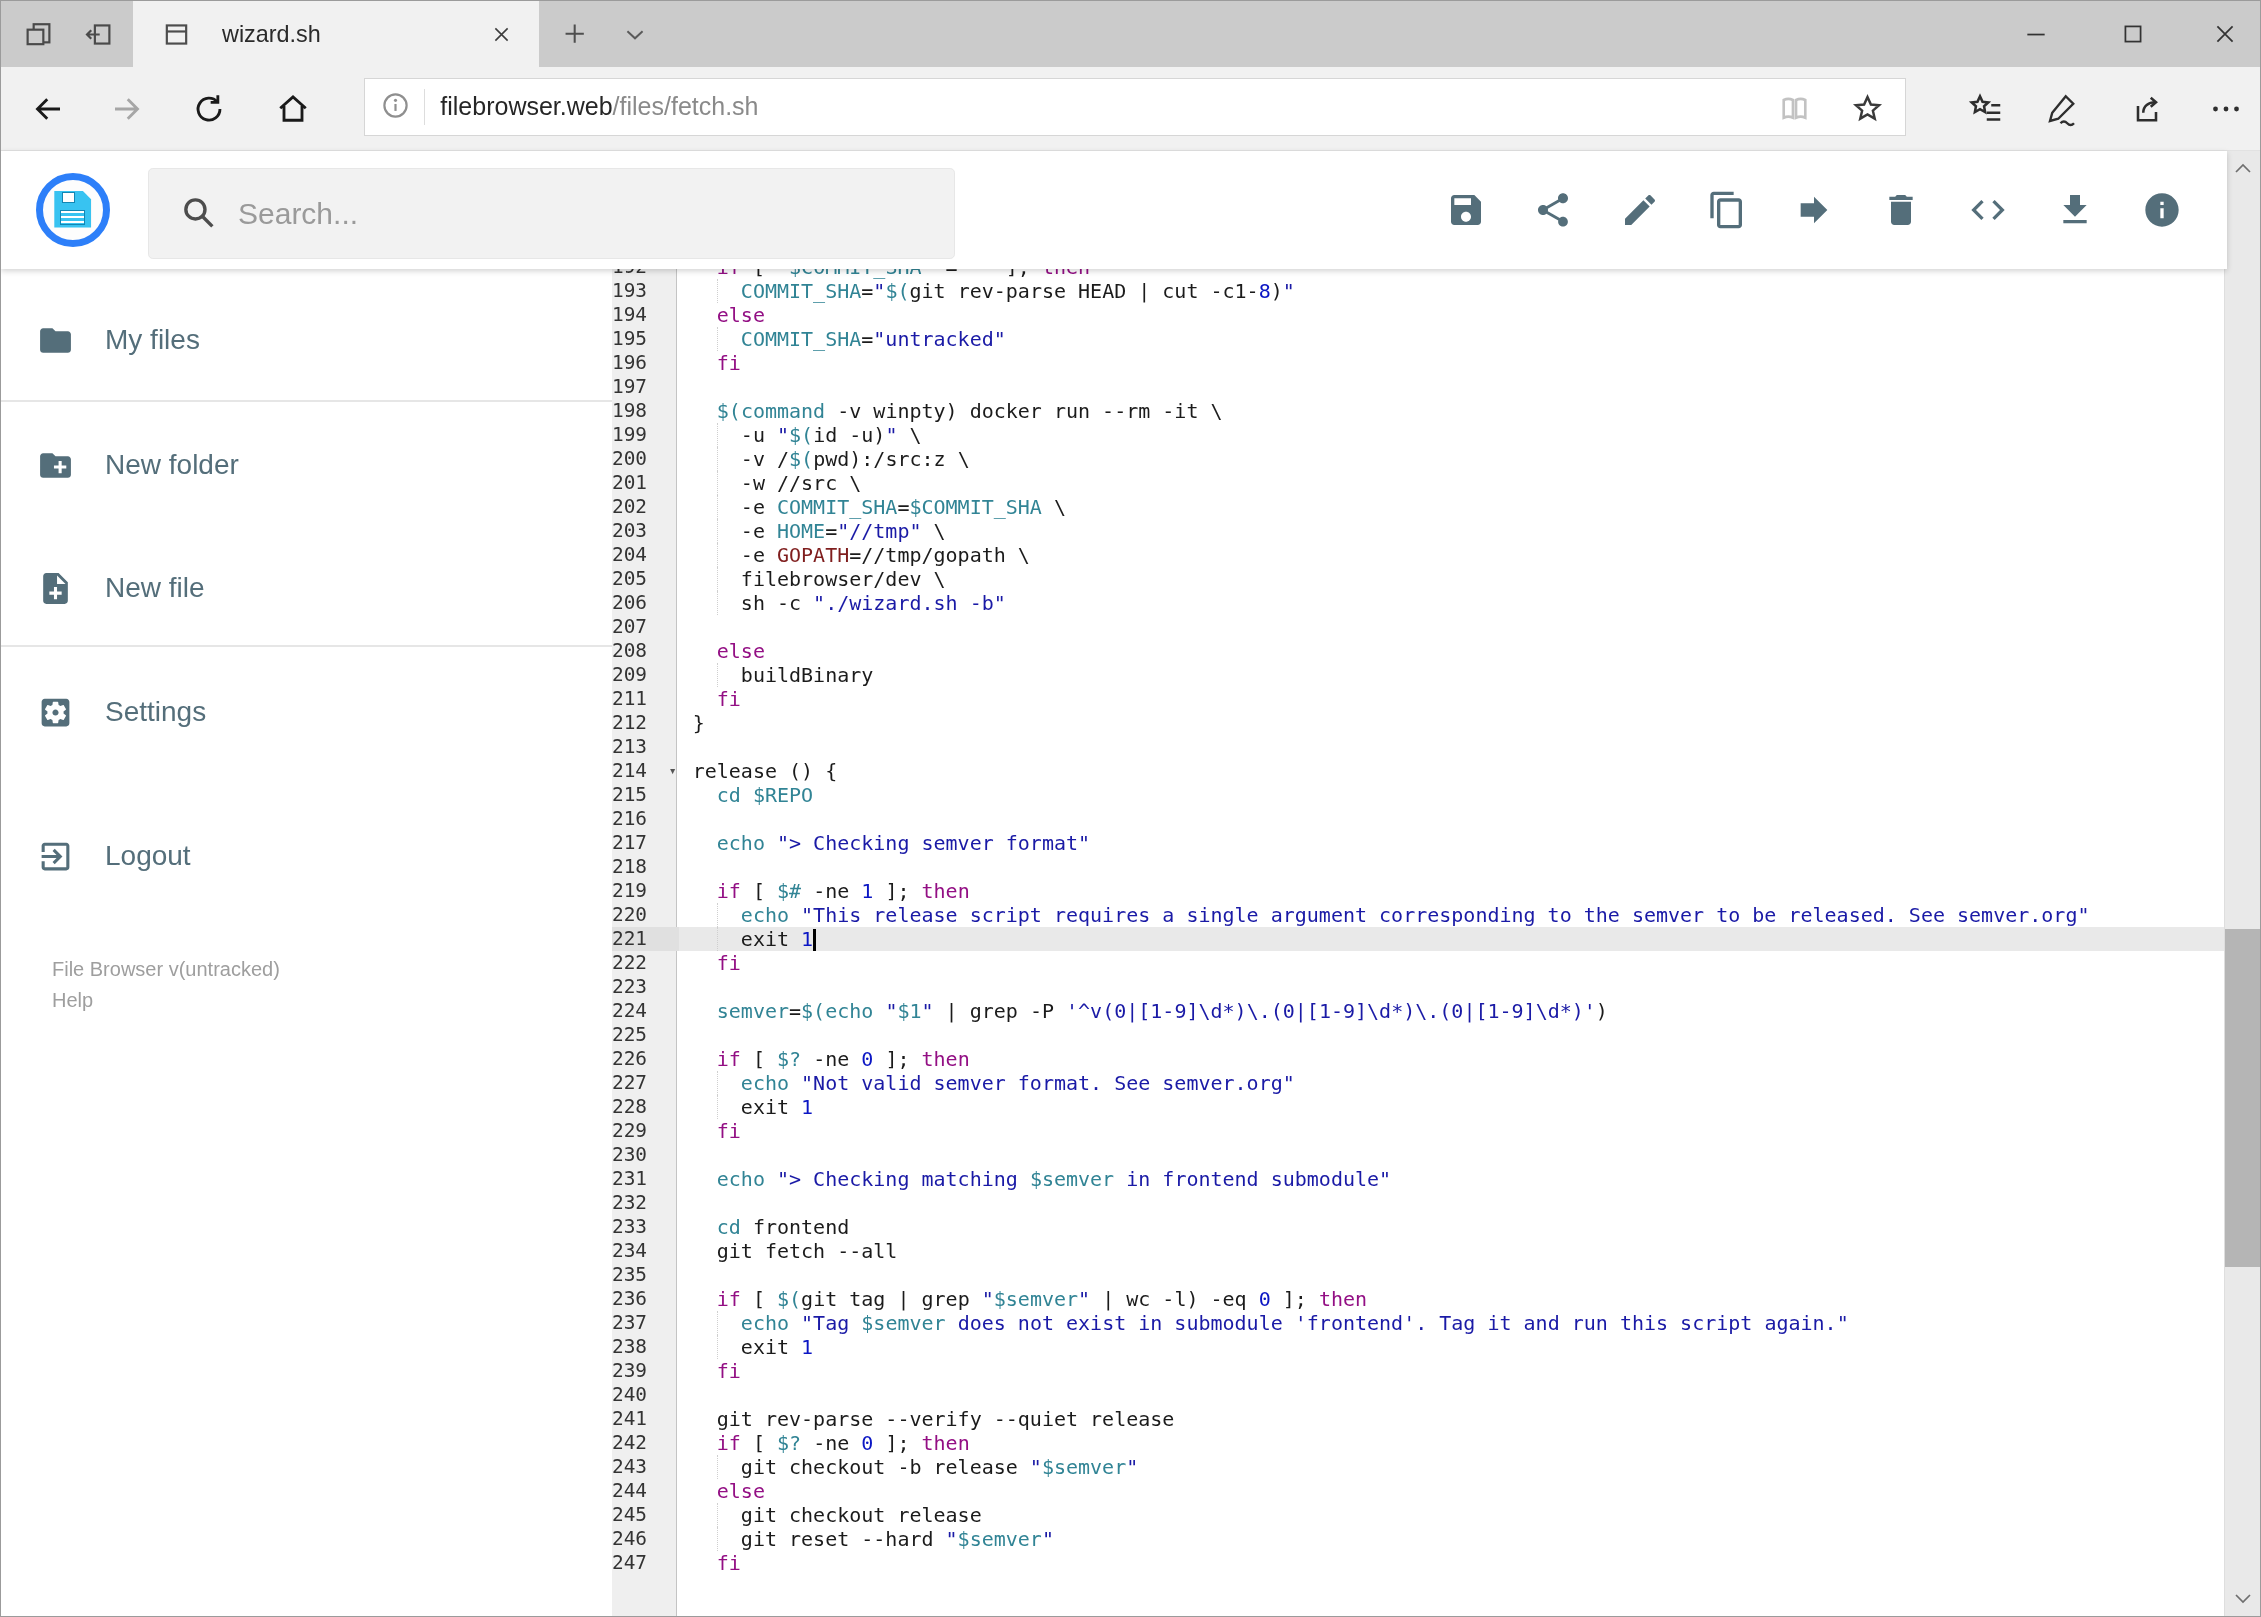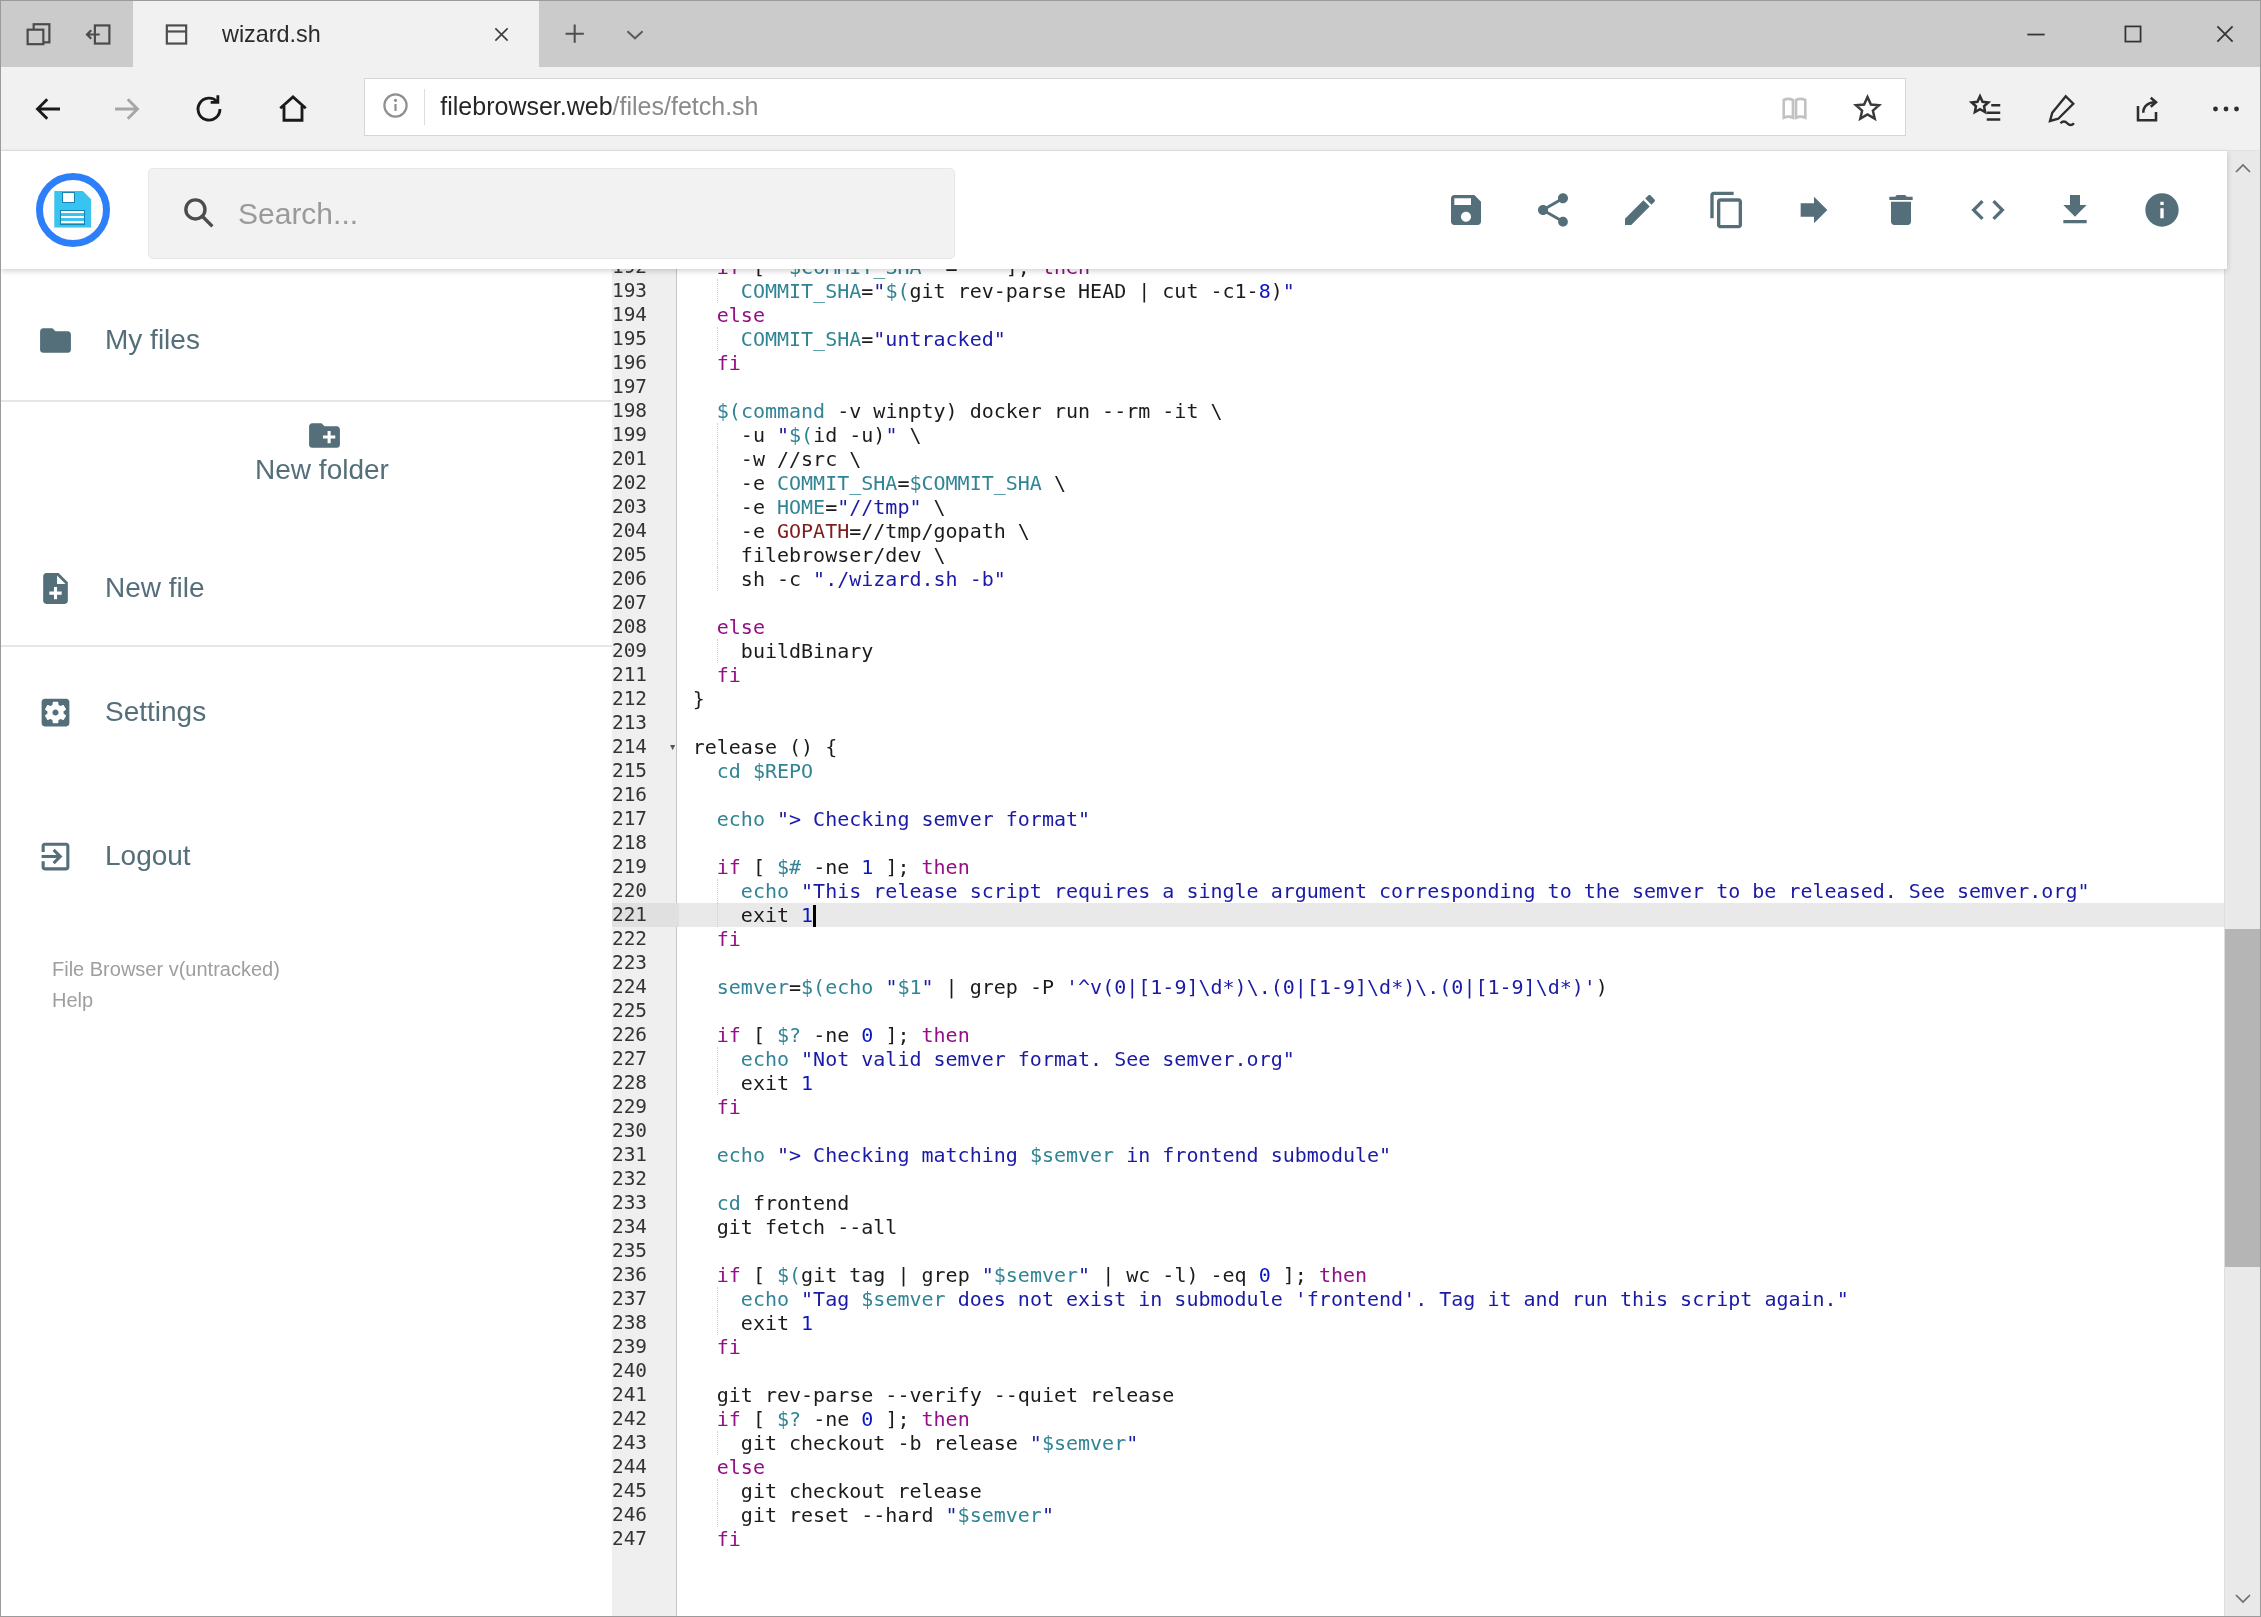--- a/index.html
+++ b/index.html
@@ -260,21 +260,21 @@
       <div class="side-footer" style="top:685px;">
         <div>File Browser v(untracked)</div>
         <div>Help</div>
       </div>
     <div class="side-item" style="top: 32px;">
           <svg width="37" height="37" viewBox="0 0 24 24">
             <path d="M10 4H4c-1.1 0-1.99.9-1.99 2L2 18c0 1.1.9 2 2 2h16c1.1 0 2-.9 2-2V8c0-1.1-.9-2-2-2h-8l-2-2z" fill="#546e7a"></path>
           </svg>
           <span class="side-label">My files</span>
         </div>
-        <div class="side-item" style="top: 148px; flex-direction: column;">
+        <div class="side-item" style="top: 157px;">
           <svg width="37" height="37" viewBox="0 0 24 24">
             <path d="M20 6h-8l-2-2H4c-1.1 0-1.99.9-1.99 2L2 18c0 1.1.9 2 2 2h16c1.1 0 2-.9 2-2V8c0-1.1-.9-2-2-2zm-1 8h-3v3h-2v-3h-3v-2h3V9h2v3h3v2z" fill="#546e7a"></path>
           </svg>
           <span class="side-label">New folder</span>
         </div>
         <div class="side-item" style="top: 280px;">
           <svg width="37" height="37" viewBox="0 0 24 24">
             <path d="M14 2H6c-1.1 0-1.99.9-1.99 2L4 20c0 1.1.89 2 1.99 2H18c1.1 0 2-.9 2-2V8l-6-6zm2 14h-3v3h-2v-3H8v-2h3v-3h2v3h3v2zm-3-7V3.5L18.5 9H13z" fill="#546e7a"></path>
           </svg>
           <span class="side-label">New file</span>
@@ -320,20 +320,24 @@
             <div class="gutter-cell">197</div>
             <div class="code-cell"></div>
           </div>
           <div class="code-row">
             <div class="gutter-cell">198</div>
             <div class="code-cell"><span style="color: rgb(27, 27, 27);">  </span><span style="color: rgb(49, 132, 149);">$(</span><span style="color: rgb(49, 132, 149);">command</span><span style="color: rgb(27, 27, 27);"> -v winpty) docker run --rm -it \</span></div>
           </div>
           <div class="code-row">
             <div class="gutter-cell">199</div>
             <div class="code-cell"><span style="color: rgb(27, 27, 27);">    </span><span style="color: rgb(27, 27, 27);">-u </span><span style="color: rgb(26, 26, 166);">"</span><span style="color: rgb(49, 132, 149);">$(</span><span style="color: rgb(27, 27, 27);">id -u)</span><span style="color: rgb(26, 26, 166);">"</span><span style="color: rgb(27, 27, 27);"> \</span><span class="guide"></span></div>
+          </div>
+          <div class="code-row">
+            <div class="gutter-cell">200</div>
+            <div class="code-cell"><span style="color: rgb(27, 27, 27);">    </span><span style="color: rgb(27, 27, 27);">-v /</span><span style="color: rgb(49, 132, 149);">$(</span><span style="color: rgb(27, 27, 27);">pwd)</span><span style="color: rgb(27, 27, 27);">:/src:z \</span><span class="guide"></span></div>
           </div>
           <div class="code-row">
             <div class="gutter-cell">201</div>
             <div class="code-cell"><span style="color: rgb(27, 27, 27);">    </span><span style="color: rgb(27, 27, 27);">-w //src \</span><span class="guide"></span></div>
           </div>
           <div class="code-row">
             <div class="gutter-cell">202</div>
             <div class="code-cell"><span style="color: rgb(27, 27, 27);">    </span><span style="color: rgb(27, 27, 27);">-e </span><span style="color: rgb(49, 132, 149);">COMMIT_SHA</span><span style="color: rgb(27, 27, 27);">=</span><span style="color: rgb(49, 132, 149);">$COMMIT_SHA</span><span style="color: rgb(27, 27, 27);"> \</span><span class="guide"></span></div>
           </div>
           <div class="code-row">

